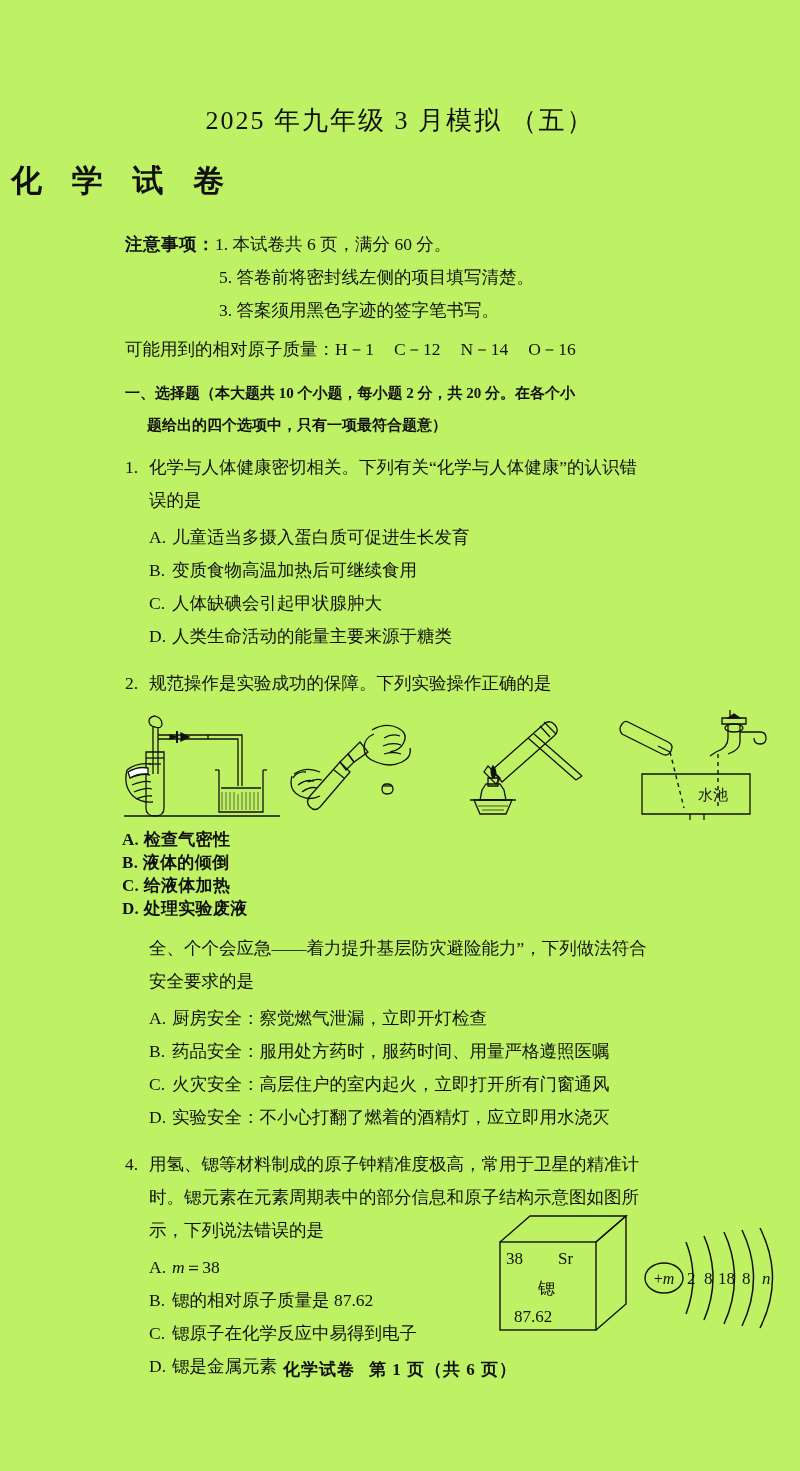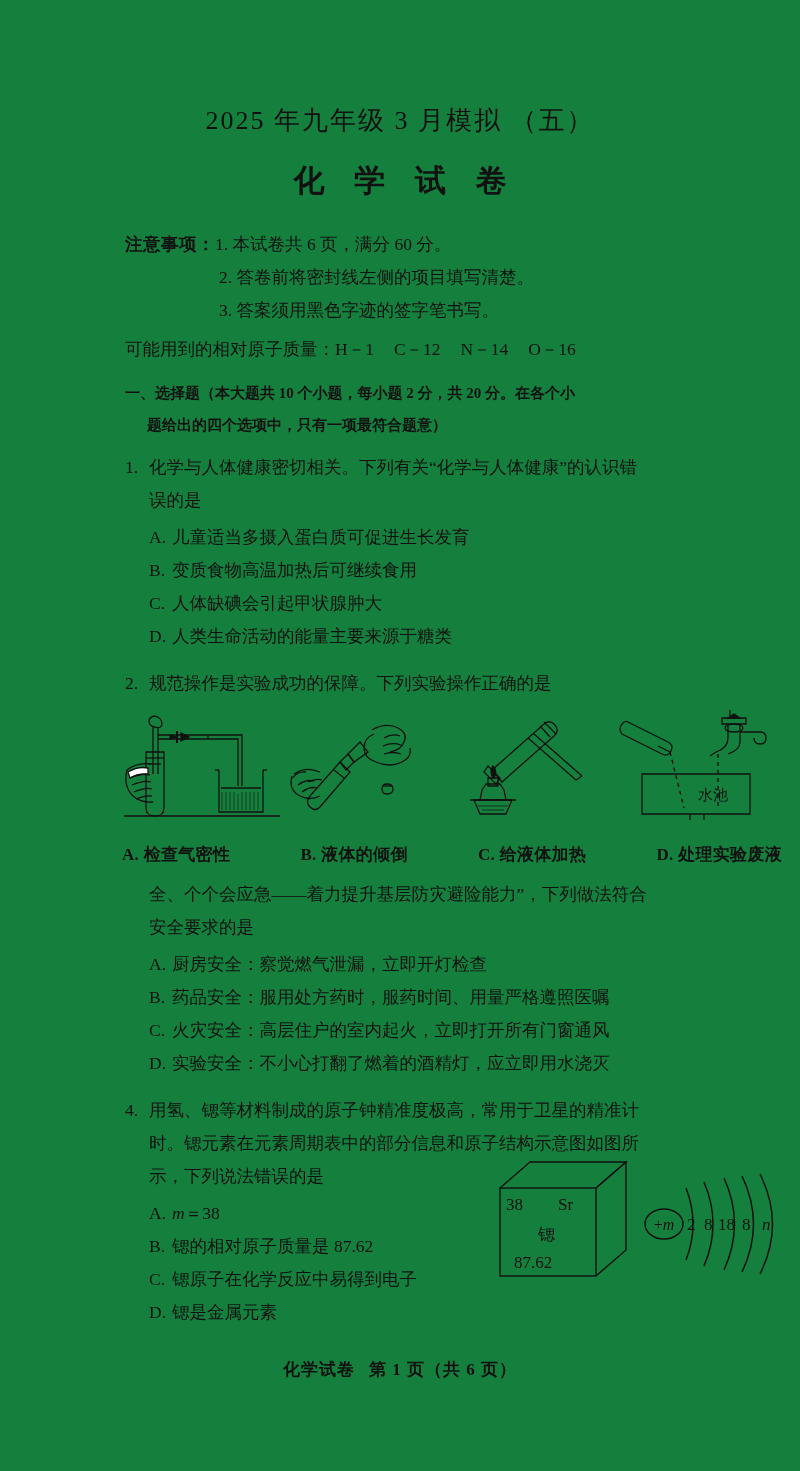--- a/index.html
+++ b/index.html
@@ -10,41 +10,40 @@
   }
   body {
     font-family: "Liberation Serif", "DejaVu Serif", serif;
     color: #111111;
   }
   .page {
     position: relative;
     width: 800px;
     height: 1471px;
     margin: 0 auto;
-    background: #15803d;
+    background: #bef264;
     overflow: hidden;
   }
   .sheet {
     position: absolute;
     left: 0; top: 0;
     width: 800px;
     height: 1471px;
     padding: 0;
   }
 
   
   .doc-title {
     text-align: center;
     font-size: 26px;
     letter-spacing: 2px;
     margin: 103px 0 0 0;
     font-weight: 400;
   }
   .doc-subtitle {
-    text-align: center;
     font-size: 31px;
     font-weight: bold;
     letter-spacing: 11px;
     margin: 22px 0 0 0;
     text-indent: 11px;
   }
 
   
   .notice {
     margin: 26px 0 0 0;
@@ -113,21 +112,22 @@
     height: 112px;
   }
   .fig-cell svg { display: block; }
   .fig-labels {
     padding: 0 18px 0 122px;
     font-size: 17px;
     font-weight: bold;
     letter-spacing: 0.3px;
     display: flex;
     justify-content: space-between;
-    margin-top: 17px;
+    margin-top: 2px;
+    flex-direction: column;
   }
   .fig-labels span { white-space: nowrap; }
 
   
   .q4-wrap { position: relative; }
   .q4-fig {
     position: absolute;
     right: 14px;
     top: 64px;
     width: 300px;
@@ -154,21 +154,21 @@
  <div class="sheet">
 
   <div class="doc-title">2025 年九年级 3 月模拟 （五）</div>
   <div class="doc-subtitle">化 学 试 卷</div>
 
   <div class="notice">
     <div class="notice-row">
       <span class="notice-label">注意事项：</span><span>1. 本试卷共 6 页，满分 60 分。</span>
     </div>
     <div class="notice-row notice-indent">
-      <span>2. 答卷前将密封线左侧的项目填写清楚。</span>
+      <span>5. 答卷前将密封线左侧的项目填写清楚。</span>
     </div>
     <div class="notice-row notice-indent">
       <span>3. 答案须用黑色字迹的签字笔书写。</span>
     </div>
   </div>
 
   <div class="masses">
     <span>可能用到的相对原子质量：</span><span>H－1</span><span class="gap"></span><span>C－12</span><span class="gap"></span><span>N－14</span><span class="gap"></span><span>O－16</span>
   </div>
 

